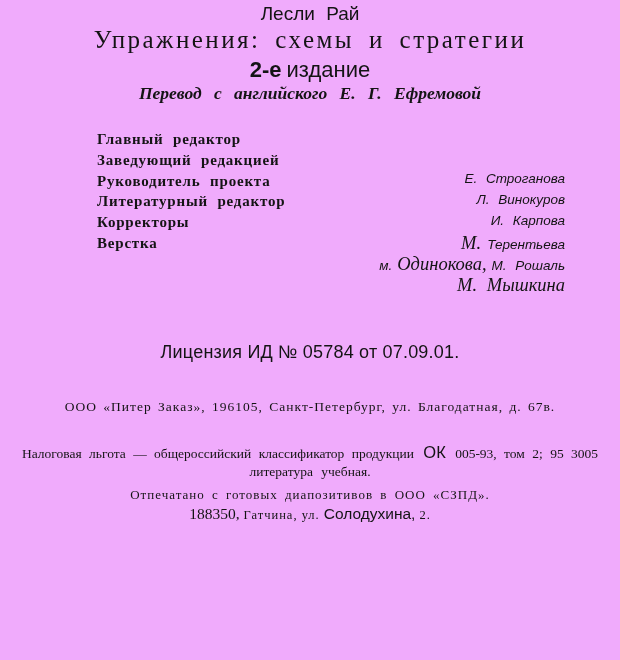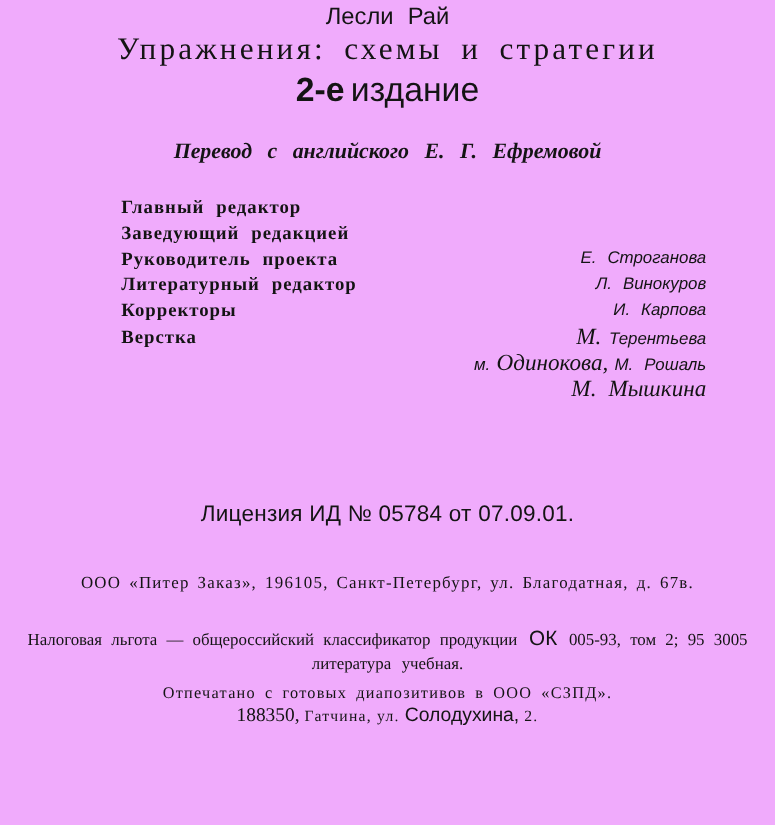--- a/index.html
+++ b/index.html
@@ -10,42 +10,42 @@
   .author{
     padding-top:3px;text-align:center;
     font-family:"Liberation Sans",sans-serif;font-size:19px;word-spacing:6px;
   }
   .book-title{
     text-align:center;font-family:"Liberation Serif",serif;
     font-size:25px;letter-spacing:2.5px;word-spacing:6px;margin-top:1px;
   }
   .edition{
     text-align:center;font-family:"Liberation Sans",sans-serif;
-    font-size:27px;margin-top:3px;
+    font-size:22px;margin-top:3px;
   }
   .ed-num{font-weight:bold;margin-right:5px;}
   .translation{
     text-align:center;font-family:"Liberation Serif",serif;font-style:italic;
-    font-size:17.5px;word-spacing:8px;margin-top:22px;font-weight:600;
+    font-size:17.5px;word-spacing:8px;font-weight:600;
   }
   .staff{margin:27px 0 0 97px;width:468px;}
   .staff-row{display:flex;justify-content:space-between;align-items:flex-start;height:20.8px;}
   .role{
     font-family:"Liberation Serif",serif;font-weight:bold;
     font-size:15px;letter-spacing:0.8px;word-spacing:5px;white-space:nowrap;
   }
   .name{
     font-family:"Liberation Sans",sans-serif;font-style:italic;
     font-size:13.5px;word-spacing:5px;white-space:nowrap;margin-top:40px;
   }
   .big-serif{font-family:"Liberation Serif",serif;font-size:18.5px;}
   .name .gap-r{margin-right:6px;}
   .name .gap-lr{margin:0 5px;}
   .license{
-    text-align:center;margin-top:118px;
+    text-align:center;margin-top:86px;
     font-family:"Liberation Sans",sans-serif;font-size:18px;letter-spacing:0.2px;
   }
   .print-info{
     text-align:center;margin-top:81px;
     font-family:"Liberation Serif",serif;font-size:13.5px;word-spacing:3px;white-space:nowrap;
   }
   .big-sans{font-family:"Liberation Sans",sans-serif;font-size:16.5px;font-style:normal;margin:0 2px;}
   .publisher{
     text-align:center;margin-top:36px;
     font-family:"Liberation Serif",serif;font-size:13.5px;letter-spacing:1px;word-spacing:2px;

